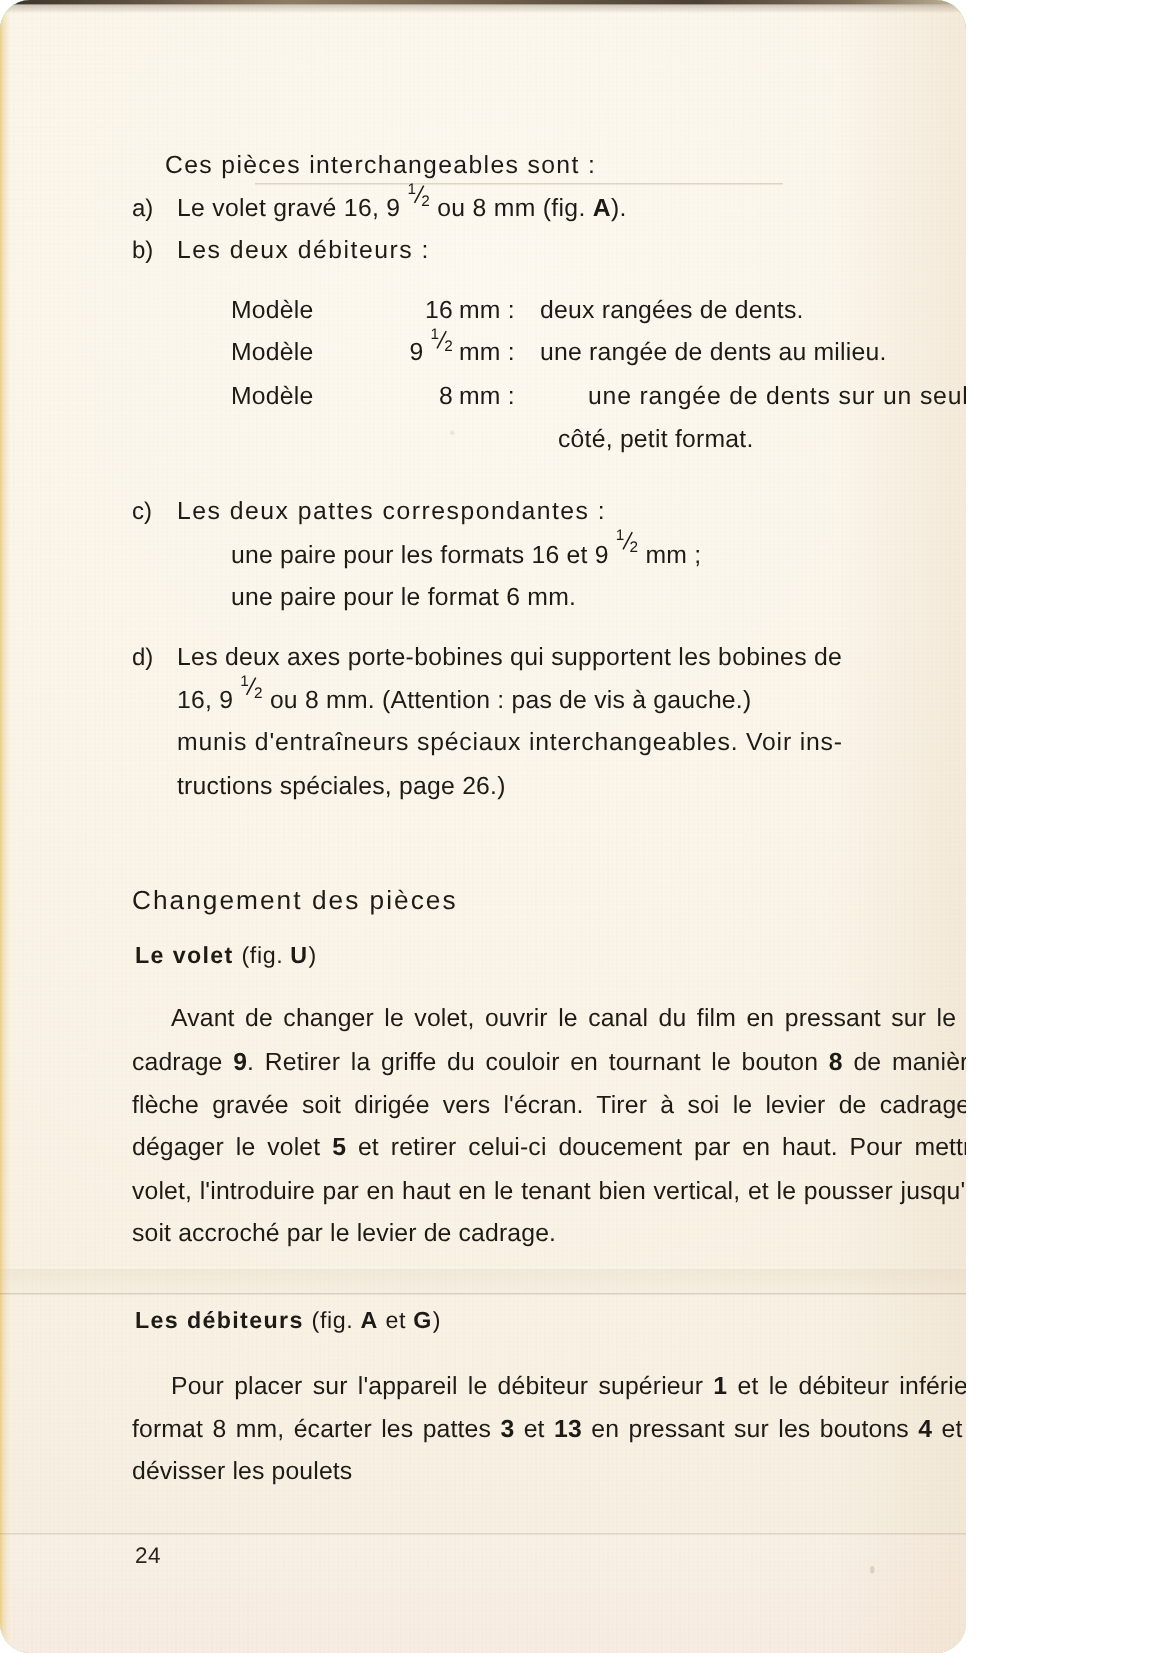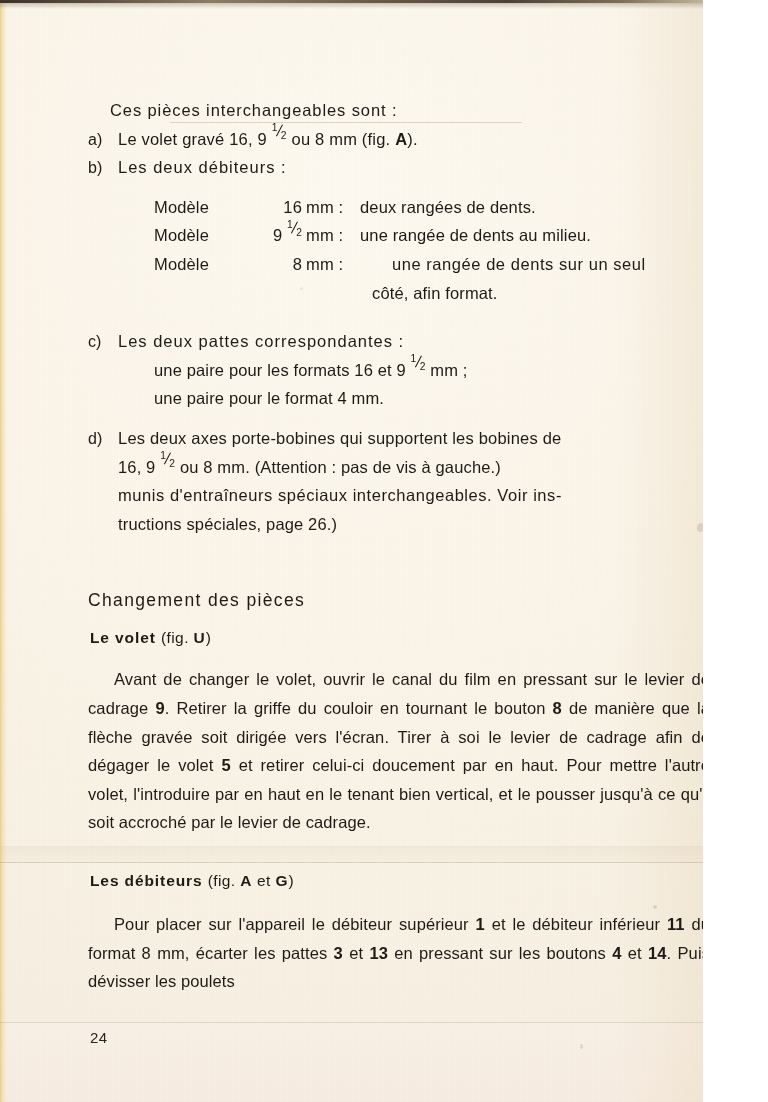--- a/index.html
+++ b/index.html
@@ -2,26 +2,27 @@
 <html><head>
 <meta charset="utf-8">
 <style>
   html, body {
     margin: 0;
     padding: 0;
     background: #ffffff;
   }
   .page {
     position: relative;
-    width: 703px;
+    width: 644px;
     height: 1102px;
     overflow: hidden;
     background: #22c55e;
     font-family: "Liberation Sans", sans-serif;
     color: #1d1a16;
+    border-radius: 20px;
     -webkit-font-smoothing: antialiased;
   }
 
   
   .paper-base {
     position: absolute;
     inset: 0;
     background:
       radial-gradient(120% 80% at 50% 18%, #fdf9f0 0%, #faf4e8 55%, #f6efe1 100%);
   }
@@ -272,30 +273,30 @@
       <div class="line model-desc">une rangée de dents au milieu.</div>
     </div>
 
     <div class="model-row">
       <div class="line model-label">Modèle</div>
       <div class="line model-size">8</div>
       <div class="line model-unit">mm :</div>
       <div class="line model-desc spread-2">une rangée de dents sur un seul</div>
     </div>
 
-    <div class="line model-cont">côté, afin format.</div>
+    <div class="line model-cont">côté, petit format.</div>
 
     <div class="gap-md"></div>
 
     <div class="item">
       <div class="marker">c)</div>
       <div class="line item-body spread-1">Les deux pattes correspondantes :</div>
     </div>
     <div class="line sub-line"><span>une paire pour les formats 16 et 9 </span><span class="frac"><span class="n">1</span><span class="bar"></span><span class="d">2</span></span><span> mm ;</span></div>
-    <div class="line sub-line">une paire pour le format 4 mm.</div>
+    <div class="line sub-line">une paire pour le format 6 mm.</div>
 
     <div class="gap-sm"></div>
 
     <div class="item">
       <div class="marker">d)</div>
       <div class="line item-body spread-3">Les deux axes porte-bobines qui supportent les bobines de</div>
     </div>
     <div class="line d-cont"><span>16, 9 </span><span class="frac"><span class="n">1</span><span class="bar"></span><span class="d">2</span></span><span> ou 8 mm.  (Attention : pas de vis à gauche.)</span></div>
     <div class="line d-cont spread-2">munis d'entraîneurs spéciaux interchangeables.  Voir ins-</div>
     <div class="line d-cont">tructions spéciales, page 26.)</div>

